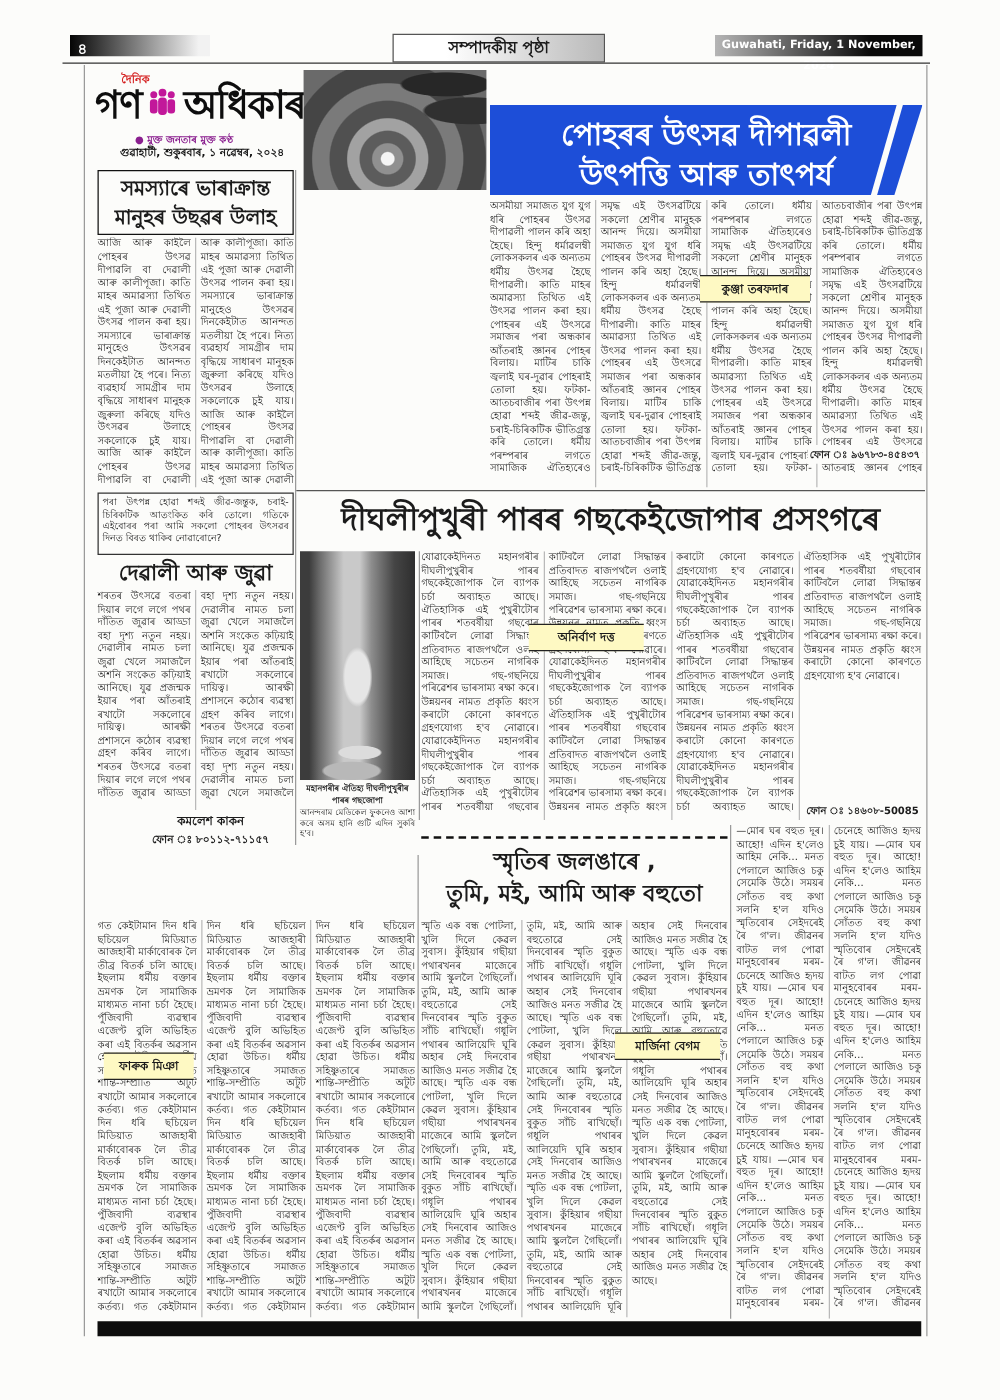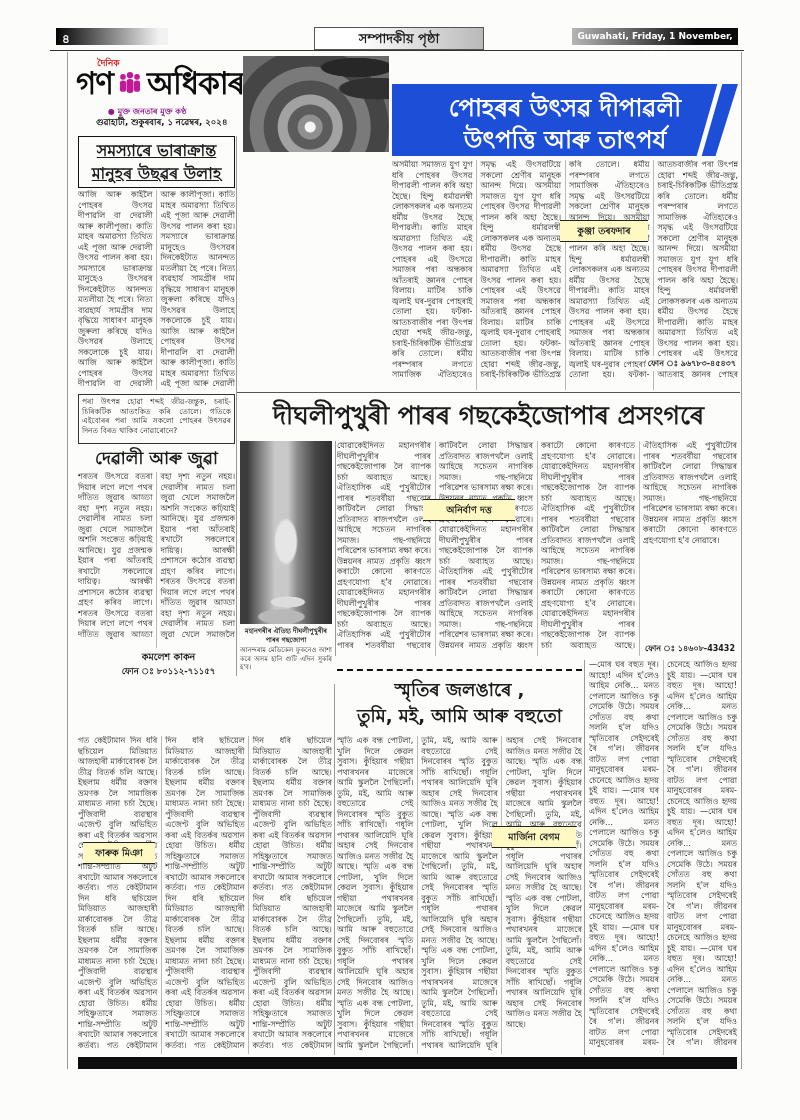--- a/index.html
+++ b/index.html
@@ -63,21 +63,21 @@
     overflow:hidden; column-gap:8px; column-rule:1px solid #b9b9b9; column-fill:auto;}
   .cols-2{column-count:2;} .cols-3{column-count:3;} .cols-4{column-count:4;}
 
   .byline-box{position:absolute; background:#fef9c3; border-top:1.2px solid #222; border-bottom:1.2px solid #222;
     font-weight:bold; font-size:9.5px; text-align:center; padding:2.5px 0; z-index:3;}
   .phone-tag{position:absolute; background:#fcfcfa; font-weight:bold; font-size:8px; z-index:3; padding:1px 2px;}
 
   
   .left-headline-box{left:78px; top:136px; width:155px; height:50px; border:1.5px solid #111;
     display:flex; flex-direction:column; justify-content:center; text-align:center;
-    font-weight:bold; font-size:16px; line-height:23px;text-decoration:underline;}
+    font-weight:bold; font-size:16px; line-height:23px;}
   .left-box-note{left:78px; top:394px; width:149px; height:44px; border:1px solid #333;
     font-size:7.5px; line-height:9.5px; text-align:justify; padding:2px 3px; overflow:hidden;}
   .dewali-headline{left:78px; top:445px; width:157px; text-align:center; font-weight:bold; font-size:17px;}
   .dewali-sign{left:90px; top:650px; width:157px; text-align:center;}
   .dewali-sign .nm{font-weight:bold; font-size:9.5px; display:block;}
   .dewali-sign .ph{font-weight:bold; font-size:8.5px; display:block;}
 
   
   .dighali-headline{left:240px; top:396px; width:497px; text-align:center; font-weight:bold; font-size:25px;}
   .dashed-divider{left:337px; top:669px; width:245px; border-top:2.5px dashed #111; height:0;}
@@ -158,21 +158,21 @@
 
   <div class="abs dighali-headline">দীঘলীপুখুৰী পাৰৰ গছকেইজোপাৰ প্ৰসংগৰে</div>
   <div class="abs tree-photo"></div>
   <div class="abs tree-caption">
     <span class="cap">মহানগৰীৰ ঐতিহ্য দীঘলীপুখুৰীৰ পাৰৰ গছজোপা</span>
     <span class="note">আনন্দৰাম মেডিকেল ফুকনেও আশা কৰে অসম হানি গুটি এদিন সুকৰি হ'ব।</span>
   </div>
   <div class="abs" style="left:337px; top:441px; width:400px; height:215px;">
     <div class="body-text cols-4" style="height:215px;">যোৱাকেইদিনত মহানগৰীৰ দীঘলীপুখুৰীৰ পাৰৰ গছকেইজোপাক লৈ ব্যাপক চৰ্চা অব্যাহত আছে। ঐতিহাসিক এই পুখুৰীটোৰ পাৰৰ শতবৰ্ষীয়া গছবোৰ কাটিবলৈ লোৱা সিদ্ধান্তৰ প্ৰতিবাদত ৰাজপথলৈ ওলাই আহিছে সচেতন নাগৰিক সমাজ। গছ-গছনিয়ে পৰিৱেশৰ ভাৰসাম্য ৰক্ষা কৰে। উন্নয়নৰ নামত প্ৰকৃতি ধ্বংস কৰাটো কোনো কাৰণতে গ্ৰহণযোগ্য হ'ব নোৱাৰে। যোৱাকেইদিনত মহানগৰীৰ দীঘলীপুখুৰীৰ পাৰৰ গছকেইজোপাক লৈ ব্যাপক চৰ্চা অব্যাহত আছে। ঐতিহাসিক এই পুখুৰীটোৰ পাৰৰ শতবৰ্ষীয়া গছবোৰ কাটিবলৈ লোৱা সিদ্ধান্তৰ প্ৰতিবাদত ৰাজপথলৈ ওলাই আহিছে সচেতন নাগৰিক সমাজ। গছ-গছনিয়ে পৰিৱেশৰ ভাৰসাম্য ৰক্ষা কৰে। উন্নয়নৰ নামত প্ৰকৃতি ধ্বংস কৰাটো কোনো কাৰণতে গ্ৰহণযোগ্য হ'ব নোৱাৰে। যোৱাকেইদিনত মহানগৰীৰ দীঘলীপুখুৰীৰ পাৰৰ গছকেইজোপাক লৈ ব্যাপক চৰ্চা অব্যাহত আছে। ঐতিহাসিক এই পুখুৰীটোৰ পাৰৰ শতবৰ্ষীয়া গছবোৰ কাটিবলৈ লোৱা সিদ্ধান্তৰ প্ৰতিবাদত ৰাজপথলৈ ওলাই আহিছে সচেতন নাগৰিক সমাজ। গছ-গছনিয়ে পৰিৱেশৰ ভাৰসাম্য ৰক্ষা কৰে। উন্নয়নৰ নামত প্ৰকৃতি ধ্বংস কৰাটো কোনো কাৰণতে গ্ৰহণযোগ্য হ'ব নোৱাৰে। যোৱাকেইদিনত মহানগৰীৰ দীঘলীপুখুৰীৰ পাৰৰ গছকেইজোপাক লৈ ব্যাপক চৰ্চা অব্যাহত আছে। ঐতিহাসিক এই পুখুৰীটোৰ পাৰৰ শতবৰ্ষীয়া গছবোৰ কাটিবলৈ লোৱা সিদ্ধান্তৰ প্ৰতিবাদত ৰাজপথলৈ ওলাই আহিছে সচেতন নাগৰিক সমাজ। গছ-গছনিয়ে পৰিৱেশৰ ভাৰসাম্য ৰক্ষা কৰে। উন্নয়নৰ নামত প্ৰকৃতি ধ্বংস কৰাটো কোনো কাৰণতে গ্ৰহণযোগ্য হ'ব নোৱাৰে। যোৱাকেইদিনত মহানগৰীৰ দীঘলীপুখুৰীৰ পাৰৰ গছকেইজোপাক লৈ ব্যাপক চৰ্চা অব্যাহত আছে। ঐতিহাসিক এই পুখুৰীটোৰ পাৰৰ শতবৰ্ষীয়া গছবোৰ কাটিবলৈ লোৱা সিদ্ধান্তৰ প্ৰতিবাদত ৰাজপথলৈ ওলাই আহিছে সচেতন নাগৰিক সমাজ। গছ-গছনিয়ে পৰিৱেশৰ ভাৰসাম্য ৰক্ষা কৰে। উন্নয়নৰ নামত প্ৰকৃতি ধ্বংস কৰাটো কোনো কাৰণতে গ্ৰহণযোগ্য হ'ব নোৱাৰে।</div>
     <div class="byline-box" style="left:86px; top:58px; width:92px;">অনিৰ্বাণ দত্ত</div>
-    <div class="phone-tag" style="right:0; top:200px;">ফোন ঃ ১৪৬০৮-43432</div>
+    <div class="phone-tag" style="right:0; top:200px;">ফোন ঃ ১৪৬০৮-50085</div>
   </div>
   <div class="abs vline" style="left:334.5px; top:441px; height:215px;"></div>
 
   <div class="abs vline" style="left:584px; top:660px; height:395px;"></div>
   <div class="abs body-text cols-2" style="left:589px; top:660px; width:148px; height:395px;">—মোৰ ঘৰ বহুত দূৰ। আহো! এদিন হ'লেও আহিম নেকি… মনত পেলালে আজিও চকু সেমেকি উঠে। সময়ৰ সোঁতত বহু কথা সলনি হ'ল যদিও স্মৃতিবোৰ সেইদৰেই ৰৈ গ'ল। জীৱনৰ বাটত লগ পোৱা মানুহবোৰৰ মৰম-চেনেহে আজিও হৃদয় চুই যায়। —মোৰ ঘৰ বহুত দূৰ। আহো! এদিন হ'লেও আহিম নেকি… মনত পেলালে আজিও চকু সেমেকি উঠে। সময়ৰ সোঁতত বহু কথা সলনি হ'ল যদিও স্মৃতিবোৰ সেইদৰেই ৰৈ গ'ল। জীৱনৰ বাটত লগ পোৱা মানুহবোৰৰ মৰম-চেনেহে আজিও হৃদয় চুই যায়। —মোৰ ঘৰ বহুত দূৰ। আহো! এদিন হ'লেও আহিম নেকি… মনত পেলালে আজিও চকু সেমেকি উঠে। সময়ৰ সোঁতত বহু কথা সলনি হ'ল যদিও স্মৃতিবোৰ সেইদৰেই ৰৈ গ'ল। জীৱনৰ বাটত লগ পোৱা মানুহবোৰৰ মৰম-চেনেহে আজিও হৃদয় চুই যায়। —মোৰ ঘৰ বহুত দূৰ। আহো! এদিন হ'লেও আহিম নেকি… মনত পেলালে আজিও চকু সেমেকি উঠে। সময়ৰ সোঁতত বহু কথা সলনি হ'ল যদিও স্মৃতিবোৰ সেইদৰেই ৰৈ গ'ল। জীৱনৰ বাটত লগ পোৱা মানুহবোৰৰ মৰম-চেনেহে আজিও হৃদয় চুই যায়। —মোৰ ঘৰ বহুত দূৰ। আহো! এদিন হ'লেও আহিম নেকি… মনত পেলালে আজিও চকু সেমেকি উঠে। সময়ৰ সোঁতত বহু কথা সলনি হ'ল যদিও স্মৃতিবোৰ সেইদৰেই ৰৈ গ'ল। জীৱনৰ বাটত লগ পোৱা মানুহবোৰৰ মৰম-চেনেহে আজিও হৃদয় চুই যায়। —মোৰ ঘৰ বহুত দূৰ। আহো! এদিন হ'লেও আহিম নেকি… মনত পেলালে আজিও চকু সেমেকি উঠে। সময়ৰ সোঁতত বহু কথা সলনি হ'ল যদিও স্মৃতিবোৰ সেইদৰেই ৰৈ গ'ল। জীৱনৰ বাটত লগ পোৱা মানুহবোৰৰ মৰম-চেনেহে আজিও হৃদয় চুই যায়।</div>
 
   <div class="abs dashed-divider"></div>
   <div class="abs memory-headline">
     <span style="display:block;">স্মৃতিৰ জলঙাৰে ,</span>
     <span style="display:block;">তুমি, মই, আমি আৰু বহুতো</span>

